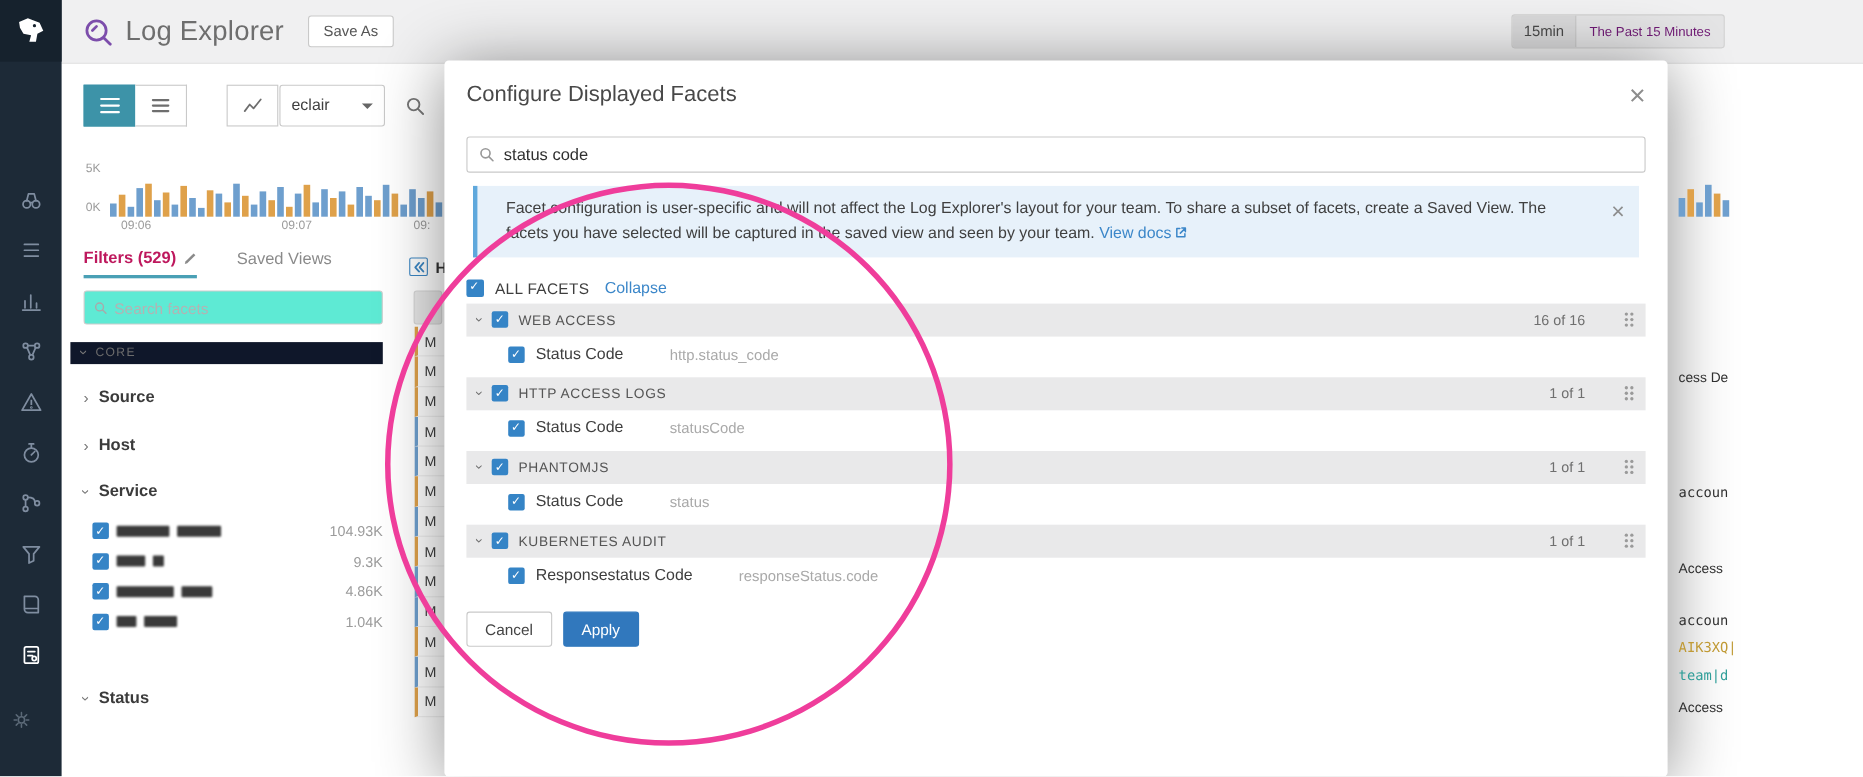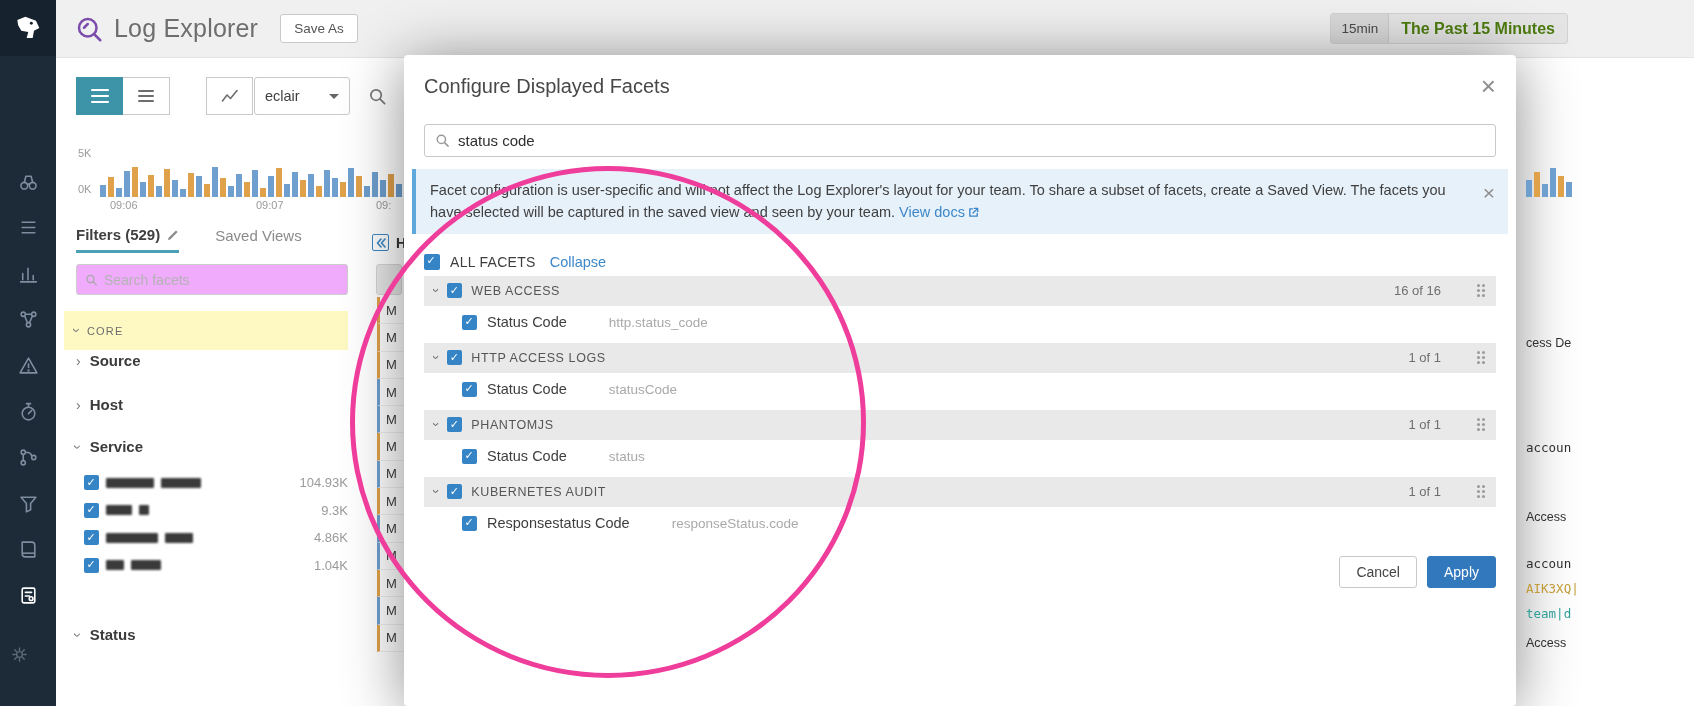--- a/index.html
+++ b/index.html
@@ -7,21 +7,21 @@
   body{font-family:"Liberation Sans","DejaVu Sans",sans-serif;background:#fff;overflow:hidden}
   #root{position:relative;width:1694px;height:706px;overflow:hidden;background:#fff}
 
   
   .header{position:absolute;left:56px;top:0;width:1638px;height:58px;background:#f0f0f1;border-bottom:1px solid #e3e3e3;display:flex;align-items:center;z-index:10}
   .app-icon{margin-left:18px;display:flex}
   .app-title{font-size:25px;font-weight:normal;color:#6e6e6e;margin-left:10px;letter-spacing:.2px}
   .saveas{margin-left:22px;background:#fff;border:1px solid #c9c9c9;border-radius:3px;padding:6px 13px;font-size:13.5px;color:#555;cursor:pointer}
   .timepicker{position:absolute;right:126px;top:13px;height:31px;background:#e4e4e5;border:1px solid #d2d2d2;border-radius:3px;display:flex;align-items:center;overflow:hidden}
   .time-badge{padding:0 10px;font-size:13.5px;color:#4a4a4a;height:100%;display:flex;align-items:center;background:#d9d9da;border-right:1px solid #c9c9c9}
-  .time-label{padding:0 12px;font-size:16px;color:#4d7c0f;font-weight:bold}
+  .time-label{padding:0 12px;font-size:12px;color:#701a75;font-weight:normal}
 
   
   .sidebar{position:absolute;left:0;top:0;width:56px;height:706px;background:#1d2a37;z-index:20}
   .logo{width:56px;height:56px;background:#16222d;display:flex;align-items:center;justify-content:center}
   .sb-icons{position:absolute;top:170px;left:0;width:56px;display:flex;flex-direction:column;align-items:center;gap:24px}
   .sb-icon{width:22px;height:22px;color:#7f8da0;display:flex;align-items:center;justify-content:center}
   .sb-icon.active{color:#fff}
   .sb-gear{position:absolute;left:10px;bottom:42px;color:#5c6a78;display:flex}
 
   
@@ -41,30 +41,30 @@
   .histo .y5{position:absolute;left:2px;top:2px}
   .histo .y0{position:absolute;left:2px;top:38px}
   .hbars{position:absolute;left:24px;bottom:14px;height:40px;display:flex;align-items:flex-end;gap:2px}
   .bar{width:6px}
   .xt{position:absolute;bottom:0}
   .xt1{left:34px}.xt2{left:180px}.xt3{left:300px}
   .histo-right{position:absolute;left:1526px;top:157px;height:40px;display:flex;align-items:flex-end;gap:2px;z-index:31}
 
   
   .tabs{position:absolute;left:76px;top:226px;display:flex;gap:36px;font-size:15px;align-items:flex-start}
-  .tab-active{color:#404040;font-weight:bold;padding-bottom:7px;border-bottom:3px solid #4aa0b5;display:flex;gap:7px;align-items:center;cursor:pointer}
+  .tab-active{color:#be185d;font-weight:bold;padding-bottom:7px;border-bottom:3px solid #4aa0b5;display:flex;gap:7px;align-items:center;cursor:pointer}
   .tab{color:#8a8a8a;padding-top:1px;cursor:pointer}
   .frag-h{position:absolute;left:372px;top:234px;display:flex;align-items:center;gap:7px}
   .collapse-ic{width:17px;height:17px;border:1.5px solid #3c87c4;border-radius:2px;color:#3c87c4;display:flex;align-items:center;justify-content:center;cursor:pointer}
   .frag-h .txt{font-weight:bold;color:#333;font-size:14px}
-  .facet-search{position:absolute;left:76px;top:264px;width:272px;height:31px;border:1px solid #ccc;border-radius:3px;background:#f0abfc;display:flex;align-items:center;padding:0 8px;gap:6px;color:#a9a9a9}
+  .facet-search{position:absolute;left:76px;top:264px;width:272px;height:31px;border:1px solid #ccc;border-radius:3px;background:#5eead4;display:flex;align-items:center;padding:0 8px;gap:6px;color:#a9a9a9}
   .facet-search input{border:none;outline:none;font-size:14px;color:#333;width:100%;background:transparent;font-family:inherit}
   .facet-search input::placeholder{color:#b3b3b3}
   .frag-box{position:absolute;left:376px;top:264px;width:26px;height:31px;background:#e7e7e7;border:1px solid #d5d5d5;border-radius:3px}
-  .core{position:absolute;left:64px;top:311px;width:284px;height:39px;background:#fef9c3;display:flex;align-items:center;padding:0 10px;font-size:11px;color:#6c6c6c;letter-spacing:1.2px;gap:7px}
+  .core{position:absolute;left:64px;top:311px;width:284px;height:20px;background:#0f172a;display:flex;align-items:center;padding:0 10px;font-size:11px;color:#6c6c6c;letter-spacing:1.2px;gap:7px}
   .lsec{position:absolute;left:76px;display:flex;align-items:center;gap:9px;font-size:15px;font-weight:bold;color:#3b3b3b;cursor:pointer}
   .sec-source{top:352px}.sec-host{top:396px}.sec-service{top:438px}.sec-status{top:626px}
   .chev{color:#777;font-size:14px;display:inline-block;line-height:1;font-weight:normal}
   .chev.down{transform:rotate(90deg)}
   .svc{position:absolute;left:84px;top:469px;width:264px}
   .svc-row{height:27.5px;display:flex;align-items:center;gap:7px}
   .seg{height:10px;background:#3a3a3a;border-radius:1px;filter:blur(.8px)}
   .svc-suffix{font-size:13px;color:#333;margin-left:-4px}
   .svc-count{margin-left:auto;font-size:13px;color:#9b9b9b}
 
@@ -86,41 +86,41 @@
   .m-title{font-size:20px;font-weight:normal;color:#484848}
   .m-close{margin-left:auto;font-size:26px;color:#8d8d8d;line-height:22px;cursor:pointer}
   .m-search{margin:26px 20px 0;height:33px;border:1px solid #c9c9c9;border-radius:3px;display:flex;align-items:center;padding:0 10px;gap:8px;color:#999}
   .m-search input{flex:1;border:none;outline:none;font-size:15px;color:#2f2f2f;font-family:inherit}
   .m-sum{margin:24px 20px 0;display:flex;align-items:center}
   .m-sum .txt{font-size:13.5px;font-weight:bold;color:#2e2e2e}
   .hideuns{margin-left:auto;display:flex;align-items:center;gap:9px}
   .toggle{width:35px;height:18px;border-radius:10px;background:#8e979e;position:relative;cursor:pointer}
   .toggle::after{content:"";position:absolute;left:2px;top:2px;width:14px;height:14px;border-radius:50%;background:#fff}
   .hideuns .lbl{font-size:13px;font-weight:bold;color:#2e2e2e}
-  .banner{margin:12px 8px 0;background:#e7f1fa;border-left:4px solid #5fa8dc;padding:10px 44px 10px 14px;position:relative;font-size:14.5px;color:#404040;line-height:1.55}
+  .banner{margin:12px 26px 0;background:#e7f1fa;border-left:4px solid #5fa8dc;padding:10px 44px 10px 26px;position:relative;font-size:14.5px;color:#404040;line-height:1.55}
   .banner .docs{color:#3c87c9;text-decoration:none;cursor:pointer}
   .ext-ic{display:inline-flex;margin-left:3px;color:#3c87c9;vertical-align:-1px}
   .b-close{position:absolute;right:13px;top:8px;font-size:21px;color:#8d8d8d;cursor:pointer}
   .allrow{margin:20px 20px 0;display:flex;align-items:center;gap:10px}
   .allrow .cb{width:16px;height:16px;min-width:16px}
   .allrow .lbl{font-size:14px;color:#3e3e3e;letter-spacing:.3px}
   .allrow .collapse{color:#3c87c9;font-size:14.5px;text-decoration:none;margin-left:4px;cursor:pointer}
   .groups{margin:6px 20px 0}
   .g-head{height:30px;background:#e9e9ea;margin-top:4px;display:flex;align-items:center;padding:0 10px;gap:9px}
   .g-head .chev{color:#6f6f6f;font-size:13px}
   .g-name{font-size:12.5px;color:#555;letter-spacing:.6px}
   .g-count{margin-left:auto;font-size:13px;color:#6f6f6f}
   .drag{position:relative;width:10px;height:13px;margin-left:26px;cursor:grab}
   .drag::before,.drag::after{content:"";position:absolute;top:0;width:3px;height:3px;background:#9a9a9a;border-radius:50%;box-shadow:0 5px 0 #9a9a9a,0 10px 0 #9a9a9a}
   .drag::before{left:1px}.drag::after{left:6px}
   .g-row{height:33px;display:flex;align-items:center;padding-left:38px}
   .g-row .cb{margin-right:10px}
   .f-label{font-size:14.5px;color:#3e3e3e}
   .f-field{font-size:13.5px;color:#a9a9a9;margin-left:42px}
-  .m-footer{margin:16px 20px 0;display:flex;justify-content:flex-end;gap:10px}
+  .m-footer{margin:16px 20px 0;display:flex;gap:10px}
   .btn{border:1px solid #c9c9c9;background:#fff;color:#444;font-size:14px;padding:7px 16px;border-radius:3px;cursor:pointer}
   .btn.primary{background:#3178bd;border-color:#3178bd;color:#fff}
 
   
   .annot{position:absolute;left:350px;top:166px;width:516px;height:512px;border:5px solid #ef3d9b;border-radius:50%;z-index:40;pointer-events:none}
 </style>
 </head>
 <body>
 
 <div id="root">

